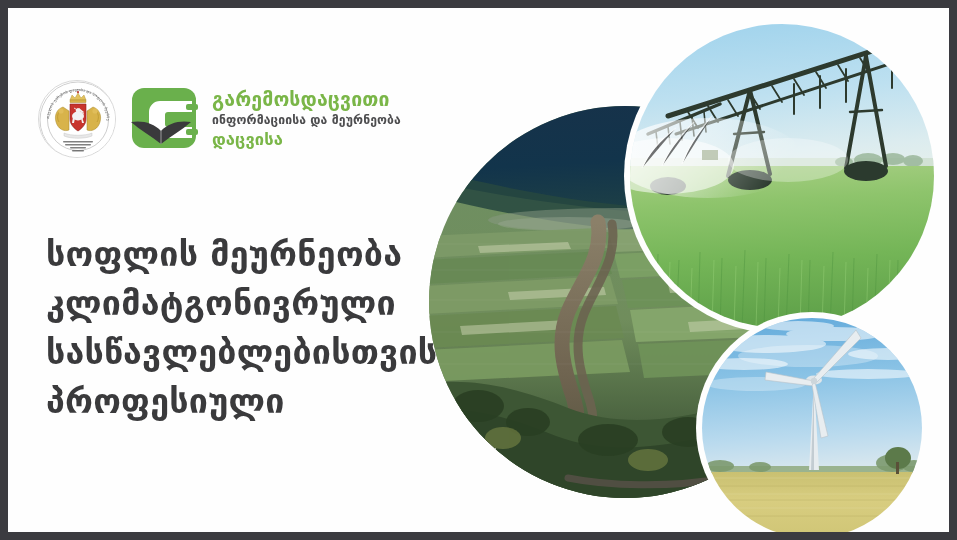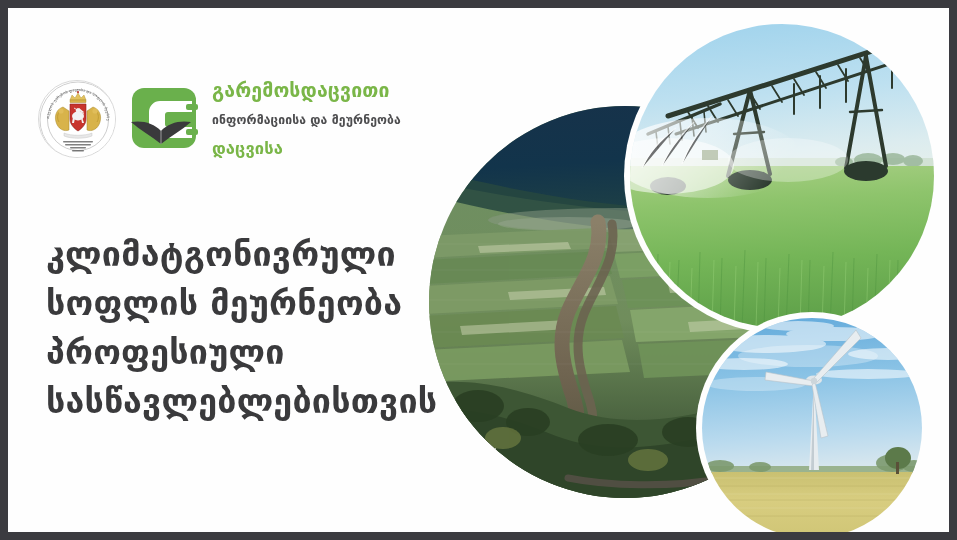--- a/index.html
+++ b/index.html
@@ -53,21 +53,21 @@
     overflow: hidden;
     flex: 0 0 auto;
   }
   .seal svg { display: block; width: 78px; height: 78px; }
 
   
   .green-mark { flex: 0 0 auto; width: 68px; height: 70px; }
   .green-mark svg { display: block; width: 68px; height: 70px; }
 
   
-  .wordmark { display: flex; flex-direction: column; gap: 13px; line-height: 1.04; }
+  .wordmark { display: flex; flex-direction: column; gap: 4px; line-height: 1.04; }
   .wm-1 {
     font-size: 19.5px;
     font-weight: 700;
     color: #7ab648;
     letter-spacing: .1px;
     white-space: nowrap;
   }
   .wm-2 {
     font-size: 12.2px;
     font-weight: 700;
@@ -487,20 +487,20 @@
       </div>
 
       <div class="wordmark">
         <span class="wm-1">გარემოსდაცვითი</span>
         <span class="wm-2">ინფორმაციისა და მეურნეობა</span>
         <span class="wm-3">დაცვისა</span>
       </div>
     </div>
 
     <h1 id="headline">
+      <span class="hl-line">სოფლის მეურნეობა</span>
       <span class="hl-line">კლიმატგონივრული</span>
-      <span class="hl-line">სოფლის მეურნეობა</span>
+      <span class="hl-line">სასწავლებლებისთვის</span>
       <span class="hl-line">პროფესიული</span>
-      <span class="hl-line">სასწავლებლებისთვის</span>
     </h1>
 
   </div>
 </div>
 
 </body></html>

